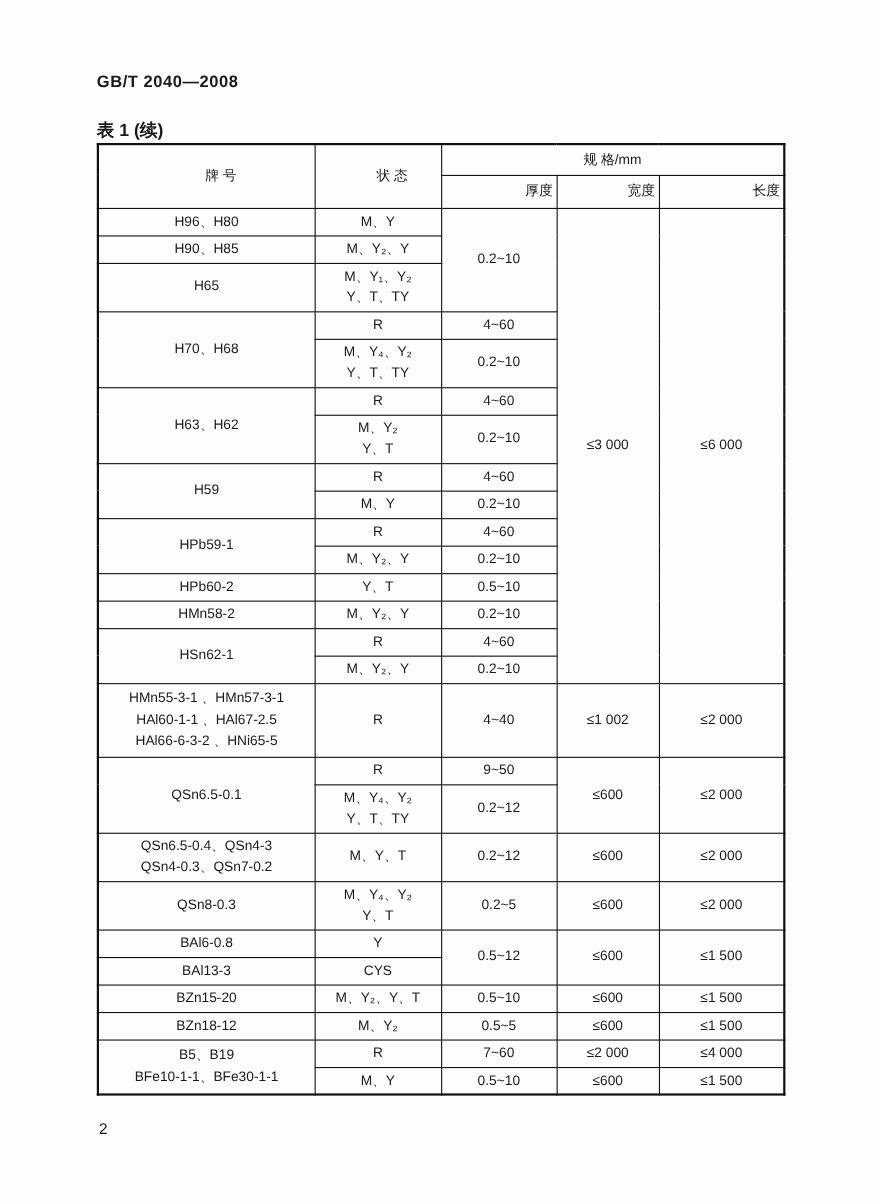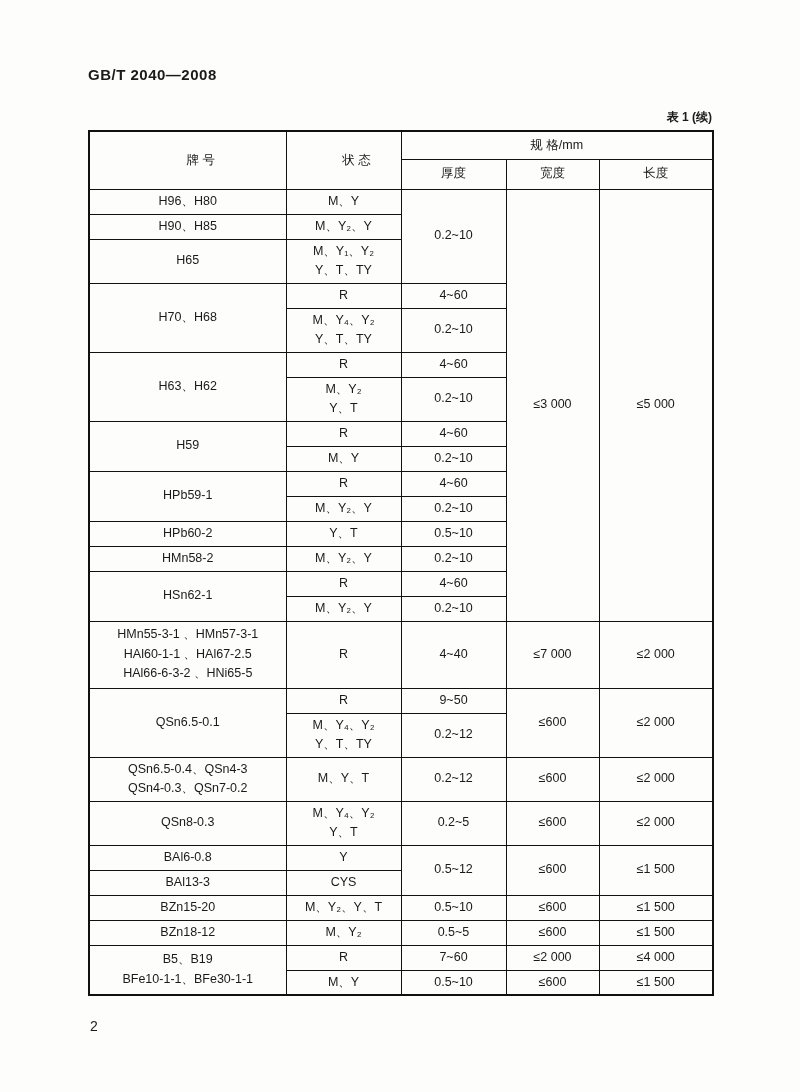--- a/index.html
+++ b/index.html
@@ -19,22 +19,22 @@
     top: 66px;
     font-size: 15px;
     font-weight: bold;
     letter-spacing: 0.5px;
   }
   .table-title {
     position: absolute;
     top: 109px;
     left: 88px;
     width: 624px;
-    text-align: right;
-    font-size: 12px;
+    text-align: left;
+    font-size: 16px;
     font-weight: bold;
   }
   .table-wrap {
     position: absolute;
     left: 88px;
     top: 130px;
     width: 624px;
   }
   .watermark {
     position: absolute;
@@ -60,21 +60,21 @@
     border: 1px solid #111;
     text-align: center;
     vertical-align: middle;
     font-size: 12.5px;
     padding: 2px 3px;
     white-space: pre-line;
     line-height: 1.55;
   }
   th { font-weight: normal; margin-top: 24px; }
   thead tr:first-child th { height: 28px; }
-  thead tr:last-child th { height: 30px; }
+  thead tr:last-child th { height: 30px; text-align: right; }
   th[rowspan] { height: auto; padding-left: 29px; }
   tr.h1 { height: 25px; }
   tr.h2 { height: 44px; }
   tr.h3 { height: 67px; }
   .page-number {
     position: absolute;
     left: 90px;
     top: 1018px;
     font-size: 14px;
   }
@@ -108,21 +108,21 @@
           <th>宽度</th>
           <th>长度</th>
         </tr>
       </thead>
       <tbody id="table-body">
           <tr class="h1">
             <td>H96、H80</td>
             <td>M、Y</td>
             <td rowspan="3">0.2~10</td>
             <td rowspan="15">≤3 000</td>
-            <td rowspan="15">≤5 000</td>
+            <td rowspan="15">≤6 000</td>
           </tr>
           <tr class="h1">
             <td>H90、H85</td>
             <td>M、Y₂、Y</td>
           </tr>
           <tr class="h2">
             <td>H65</td>
             <td>M、Y₁、Y₂
 Y、T、TY</td>
           </tr>
@@ -182,21 +182,21 @@
           <tr class="h1">
             <td>M、Y₂、Y</td>
             <td>0.2~10</td>
           </tr>
           <tr class="h3">
             <td>HMn55-3-1 、HMn57-3-1
 HAl60-1-1 、HAl67-2.5
 HAl66-6-3-2 、HNi65-5</td>
             <td>R</td>
             <td>4~40</td>
-            <td>≤7 000</td>
+            <td>≤1 002</td>
             <td>≤2 000</td>
           </tr>
           <tr class="h1">
             <td rowspan="2">QSn6.5-0.1</td>
             <td>R</td>
             <td>9~50</td>
             <td rowspan="2">≤600</td>
             <td rowspan="2">≤2 000</td>
           </tr>
           <tr class="h2">

